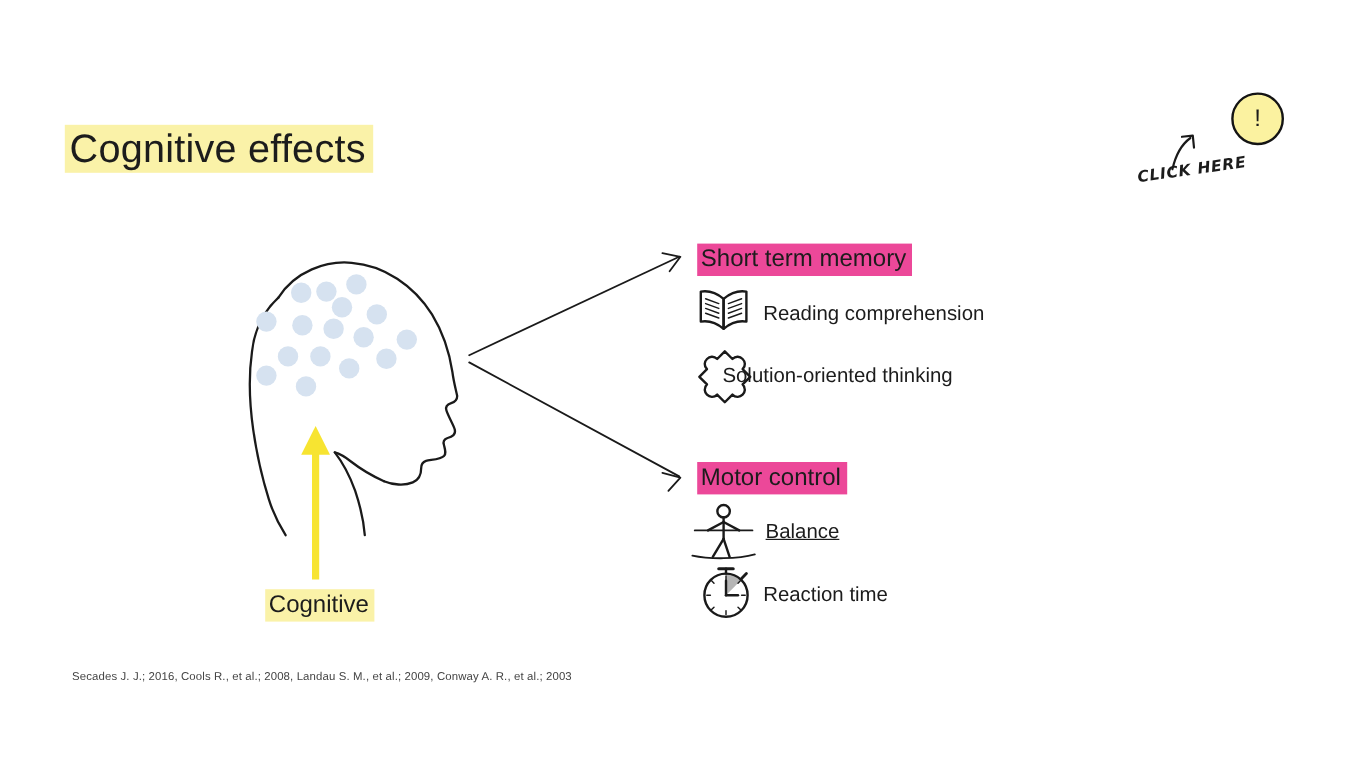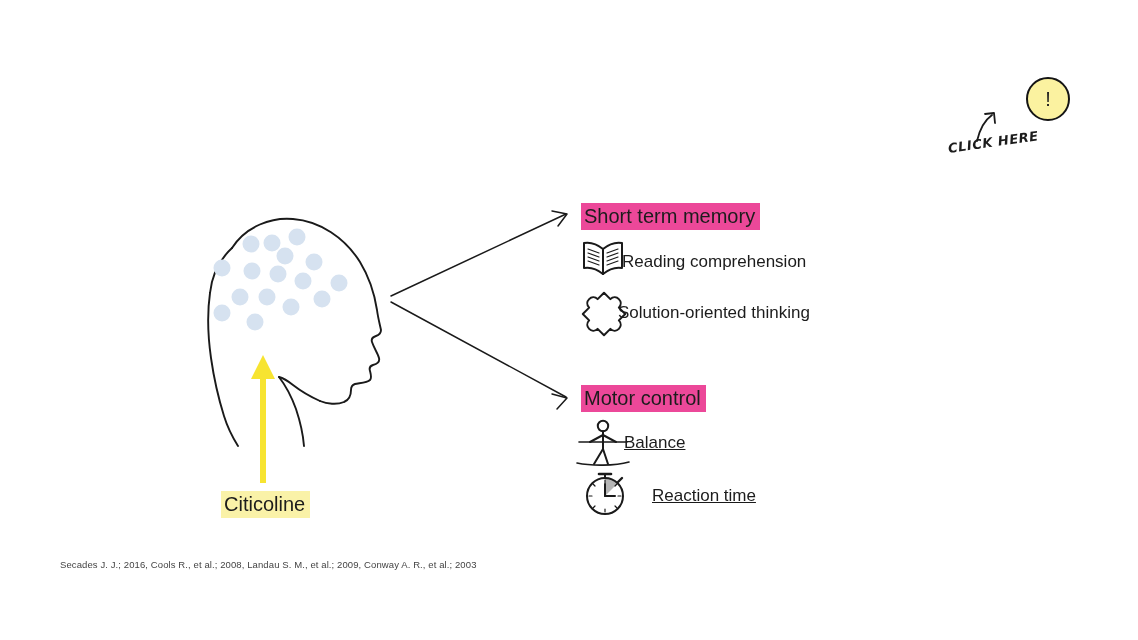--- a/index.html
+++ b/index.html
@@ -48,39 +48,40 @@
     white-space: nowrap;
   }
   #heading-short-term-memory { left: 581px; top: 203px; }
   #heading-motor-control     { left: 581px; top: 385px; }
 
   
   .item-row {
     position: absolute;
     display: flex;
     align-items: center;
+    gap: 14px;
   }
   .item-row .item-icon {
     width: 44px;
     height: 44px;
     flex: 0 0 44px;
     display: flex;
     align-items: center;
     justify-content: center;
   }
   .item-row .item-label {
     font-size: 17px;
     line-height: 22px;
     color: #1c1c1c;
     white-space: nowrap;
   }
   #item-reading-comprehension { left: 578px; top: 240px; }
-  #item-solution-thinking     { left: 574px; top: 291px; }
+  #item-solution-thinking     { left: 544px; top: 291px; }
   #item-balance               { left: 574px; top: 421px; }
-  #item-reaction-time         { left: 608px; top: 474px; text-decoration: underline; }
+  #item-reaction-time         { left: 578px; top: 474px; }
 
   
   #item-balance .item-icon { width: 54px; flex: 0 0 54px; }
   #item-balance .item-label { margin-left: -4px; text-decoration: underline; }
 
   
   #citicoline-label {
     position: absolute;
     left: 221px;
     top: 491px;
@@ -152,20 +153,21 @@
     height: 640px;
     overflow: visible;
     pointer-events: none;
   }
 </style>
 </head>
 <body>
 
 <div class="slide">
 
+  <div id="page-title">Cognitive effects</div>
 
   <svg class="layer" viewBox="0 0 1138 640">
 
     <g fill="none" stroke="#1a1a1a" stroke-width="1.9" stroke-linecap="round" stroke-linejoin="round">
 
       <path d="M232,248
                C246,226 272,217 293,219
                C320,221 345,238 360,262
                C371,280 375,297 377,310
                C378,318 380,325 381,330
@@ -325,21 +327,21 @@
   <div id="item-balance" class="item-row">
     <span class="item-icon"></span>
     <span class="item-label">Balance</span>
   </div>
 
   <div id="item-reaction-time" class="item-row">
     <span class="item-icon"></span>
     <span class="item-label">Reaction time</span>
   </div>
 
-  <div id="citicoline-label">Citicoline</div>
+  <div id="citicoline-label">Cognitive</div>
 
   <div id="click-here-label">CLICK HERE</div>
 
   <div id="alert-badge">
     <span class="bang">!</span>
   </div>
 
   <div id="citation">Secades J. J.; 2016, Cools R., et al.; 2008, Landau S. M., et al.; 2009, Conway A. R., et al.; 2003</div>
 
 </div>

